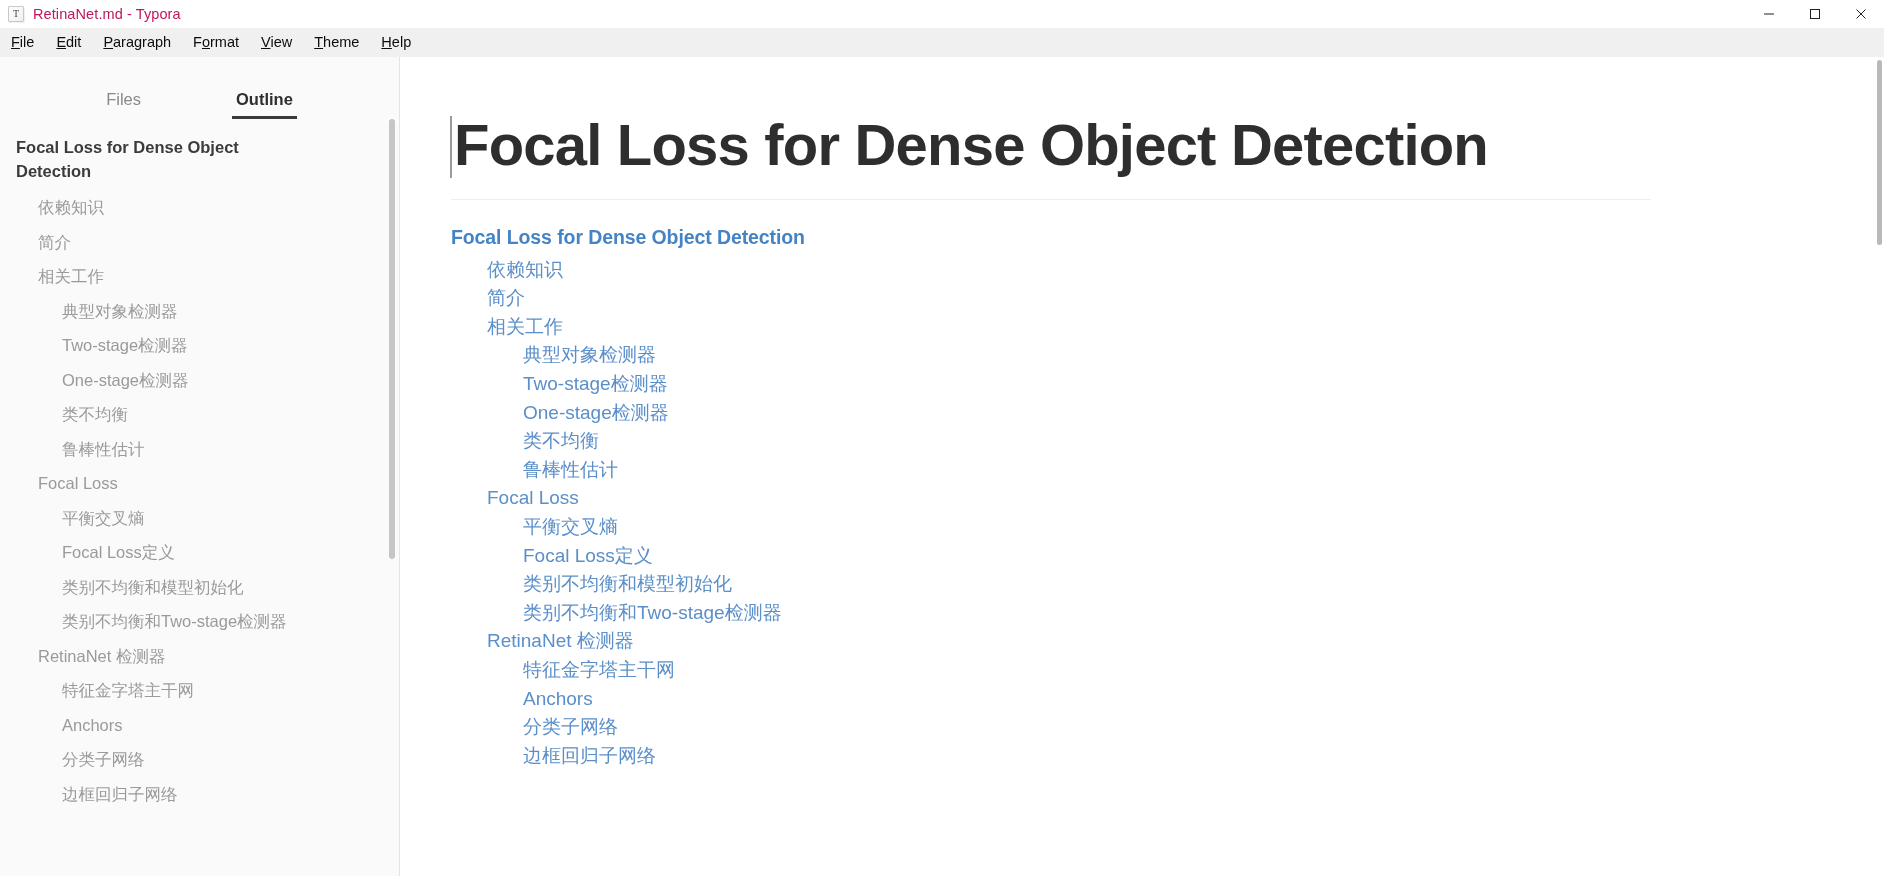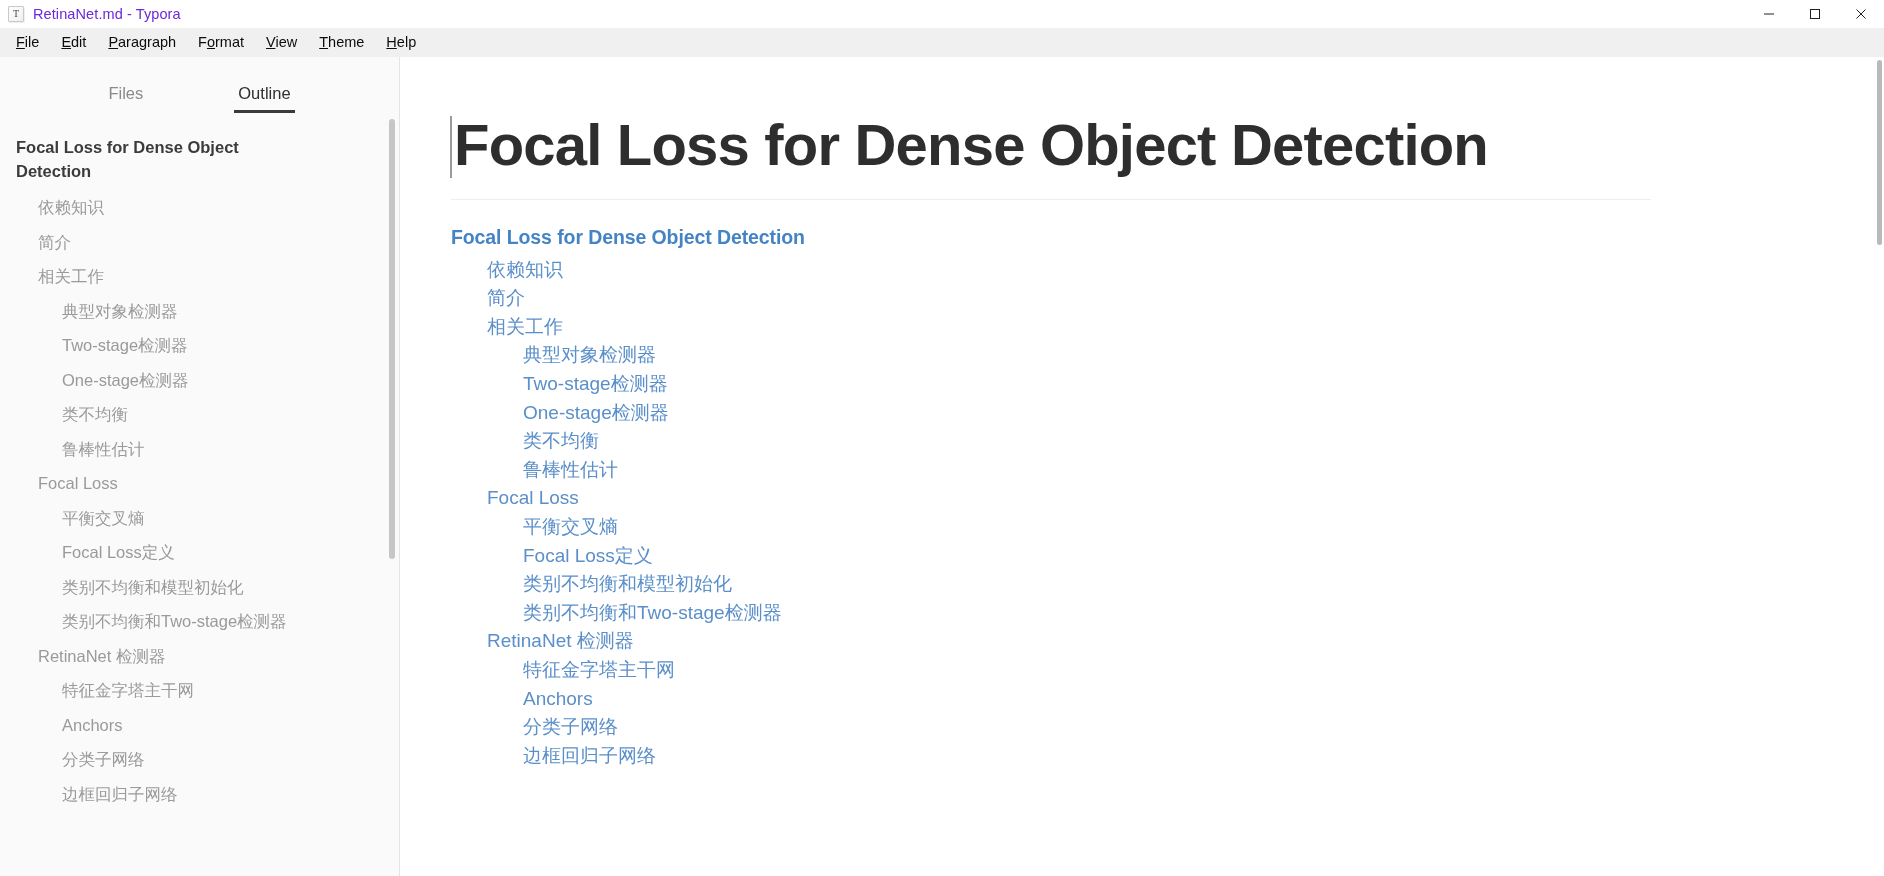--- a/index.html
+++ b/index.html
@@ -26,42 +26,41 @@
     border-radius: 1px;
     font-size: 10px; line-height: 14px;
     text-align: center;
     color: #4a4a4a;
     font-family: "Liberation Serif", serif;
     box-shadow: 1px 1px 0 rgba(0,0,0,0.06);
     flex: none;
   }
   .title-text {
     font-size: 14.5px;
-    color: #6d28d9;
+    color: #be185d;
     letter-spacing: 0.1px;
     white-space: nowrap;
   }
   .win-controls {
     position: absolute; top: 0; right: 0;
     height: 28px; display: flex;
   }
   .win-btn {
     width: 46px; height: 28px;
     display: flex; align-items: center; justify-content: center;
     color: #202020;
   }
   .win-btn svg { display: block; }
 
   
   .menubar {
     position: absolute; top: 28px; left: 0;
     width: 1884px; height: 29px;
     background: #f0f0f0;
     display: flex; align-items: center;
-    padding-left: 5px;
   }
   .menu-item {
     font-size: 14.5px;
     color: #0c0c0c;
     padding: 3px 11px 4px 11px;
     white-space: nowrap;
   }
   .menu-item u { text-decoration: underline; text-underline-offset: 1px; }
 
   
@@ -74,35 +73,35 @@
   .sidebar {
     position: absolute; top: 0; left: 0;
     width: 400px; height: 819px;
     background: #fafafa;
     border-right: 1px solid #e4e4e4;
     overflow: hidden;
   }
   .side-tabs {
     height: 62px;
     display: flex;
-    align-items: center;
+    align-items: flex-end;
     justify-content: center;
     gap: 95px;
     padding-top: 21px;
   }
   .side-tab {
     position: relative;
     font-size: 16.5px;
     color: #8a8a8a;
     padding-bottom: 10px;
     white-space: nowrap;
   }
   .side-tab.active {
     color: #2f2f2f;
-    font-weight: normal;
+    font-weight: bold;
   }
   .side-tab.active::after {
     content: "";
     position: absolute;
     left: -4px; right: -4px; bottom: 0;
     height: 3px;
     background: #3a3a3a;
   }
 
   .outline-list {

